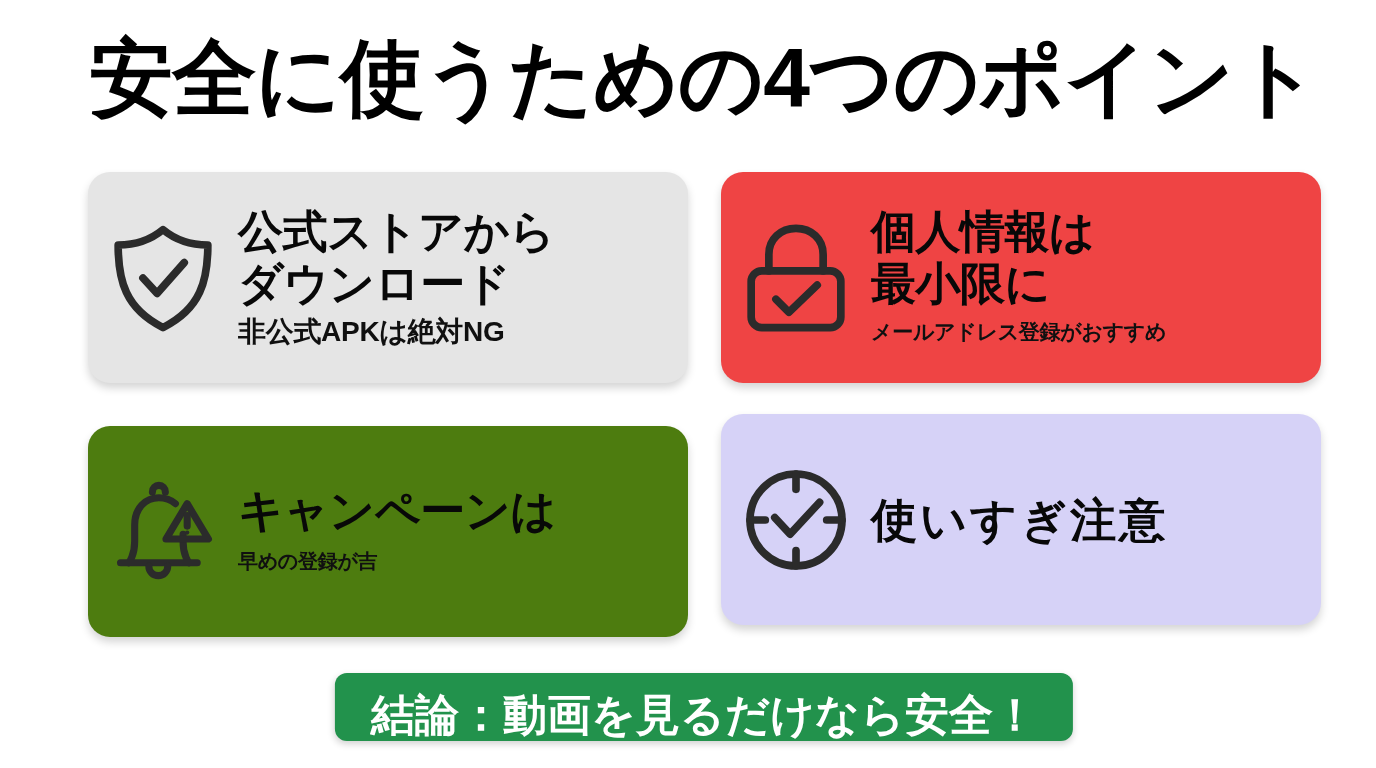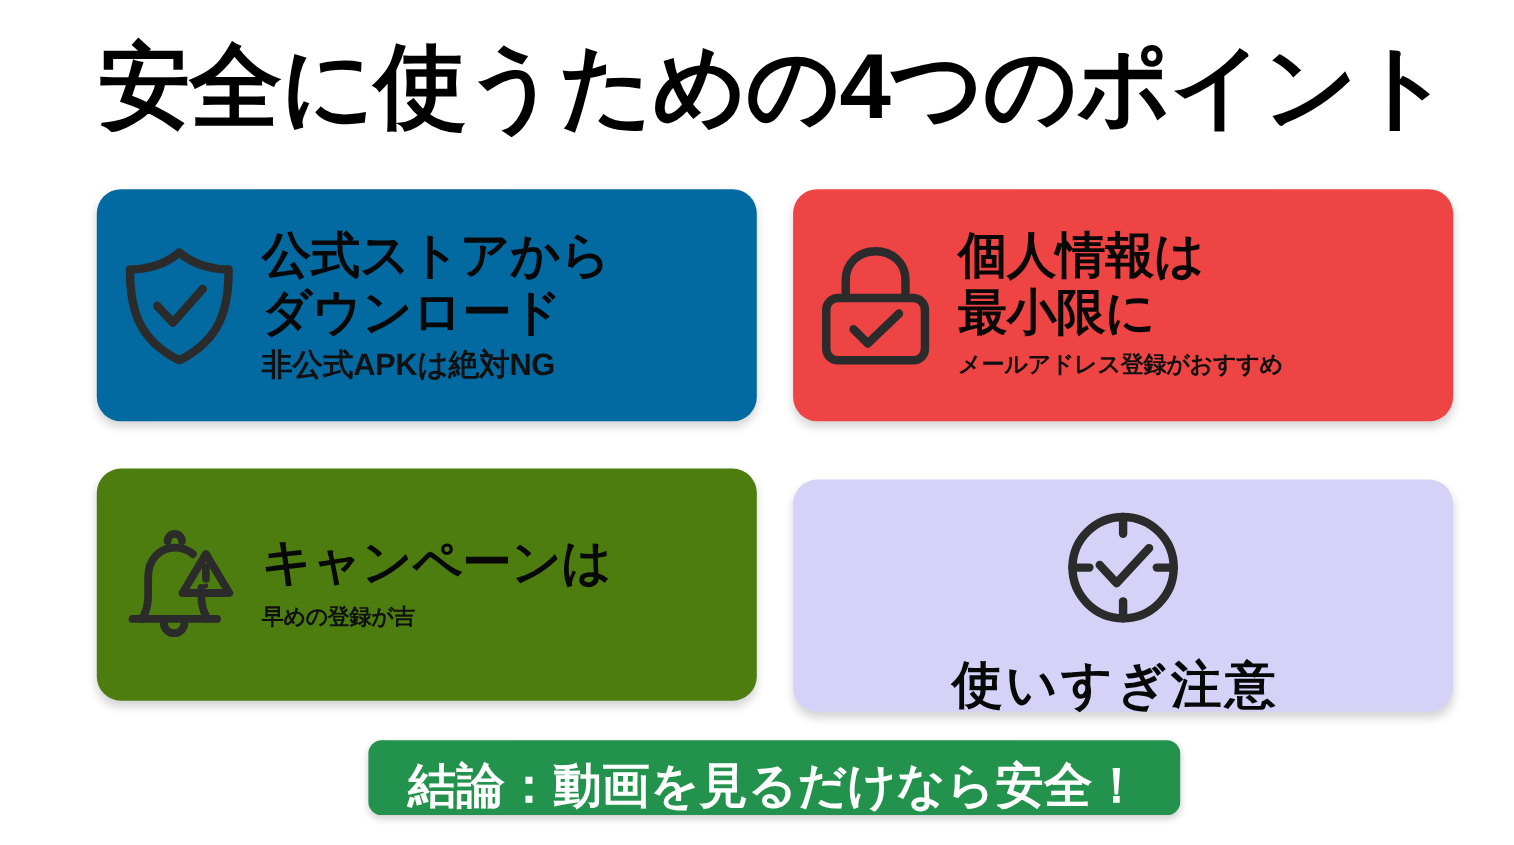--- a/index.html
+++ b/index.html
@@ -56,21 +56,21 @@
     height: 211px;
     border-radius: 22px;
     box-sizing: border-box;
     display: flex;
     align-items: center;
     box-shadow: 0 5px 9px rgba(0,0,0,0.17);
   }
   .card.pos-tl { left: 0;     top: 0; }
   .card.pos-tr { left: 633px; top: 0; }
   .card.pos-bl { left: 0;     top: 254px; }
-  .card.pos-br { left: 633px; top: 264px; flex-direction: column; }
+  .card.pos-br { left: 633px; top: 242px; }
 
   .card-icon {
     flex: 0 0 auto;
     width: 150px;
     height: 160px;
     display: flex;
     align-items: center;
     justify-content: center;
   }
   .card-icon svg {
@@ -139,21 +139,21 @@
 </style>
 </head>
 <body style="background: rgb(255, 255, 255);">
 
 <div class="slide">
 
   <div class="title">安全に使うための4つのポイント</div>
 
   <div class="cards">
 
-    <div class="card pos-tl" style="background: #0369a1;">
+    <div class="card pos-tl" style="background: #e5e5e5;">
       <div class="card-icon">
         <svg viewBox="0 0 100 100" fill="none" stroke="#2b2b2b" stroke-width="6.5" stroke-linecap="round" stroke-linejoin="round">
           <path d="M50 9 C62 19 76 22 88 22 C88 52 82 76 50 92 C18 76 12 52 12 22 C24 22 38 19 50 9 Z"></path>
           <path d="M33 50 L45 63 L68 37"></path>
         </svg>
       </div>
       <div class="card-text">
         <div class="card-head">
           <span class="l1">公式ストアから</span>
           <span class="l2">ダウンロード</span>

